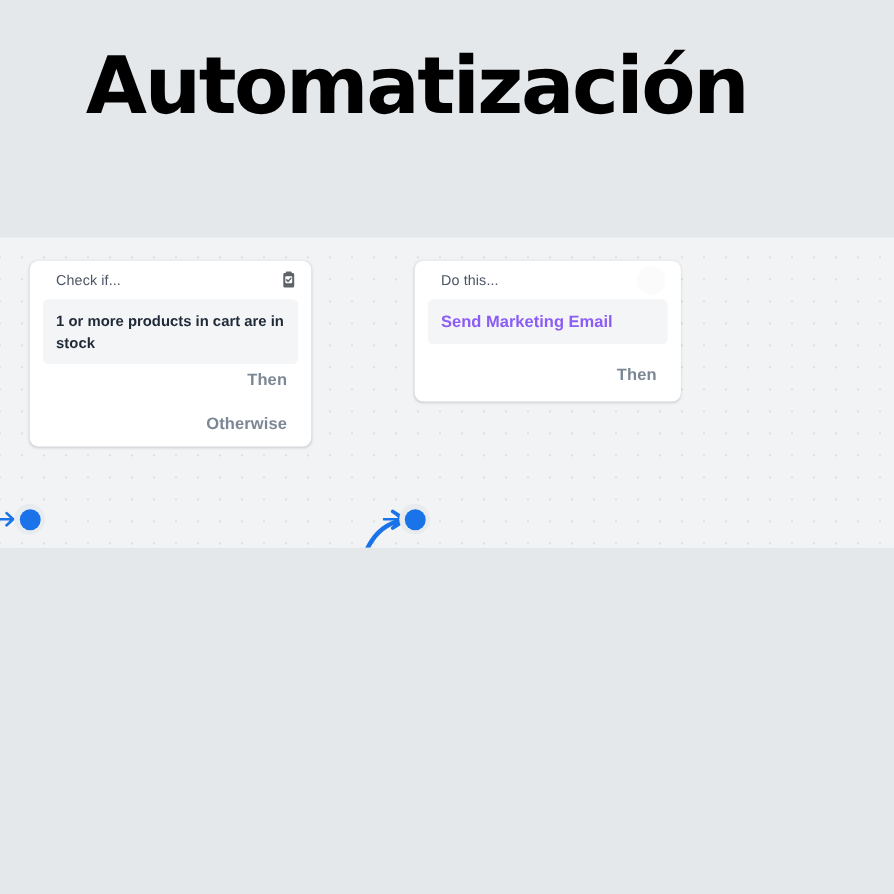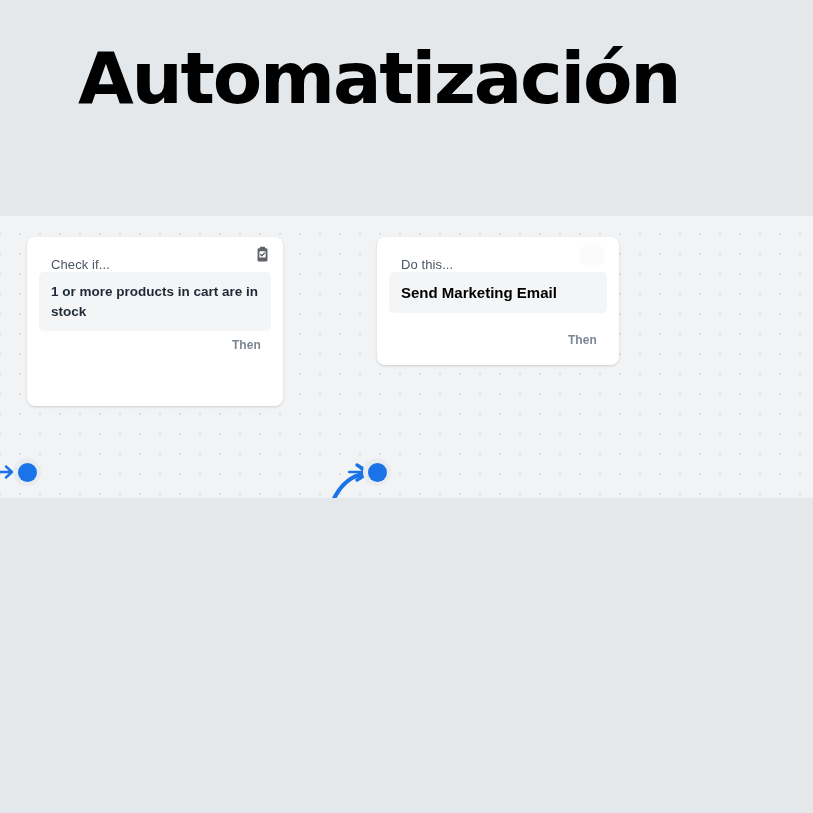--- a/index.html
+++ b/index.html
@@ -77,21 +77,21 @@
     left: 377px;
     top: 21px;
     width: 242px;
     height: 128px;
   }
 
   .card-header {
     position: relative;
     height: 35px;
     display: flex;
-    align-items: flex-end;
+    align-items: center;
     padding: 0 10px 0 24px;
   }
   .card-title {
     font-size: 13px;
     color: #4b5563;
     font-weight: 400;
     letter-spacing: 0.1px;
   }
   .header-icon {
     position: absolute;
@@ -121,40 +121,40 @@
     box-sizing: border-box;
   }
   .chip-text-regular {
     font-size: 13.5px;
     color: #1f2937;
     line-height: 1.45;
     font-weight: 700;
   }
   .chip-text-bold {
     font-size: 15px;
-    color: #000000;
+    color: #8b5cf6;
     line-height: 1.4;
     font-weight: 700;
   }
 
   .card-outputs {
     position: absolute;
     left: 0;
     right: 0;
   }
   .output-row {
     position: relative;
     height: 40px;
     display: flex;
     align-items: center;
     justify-content: flex-end;
     padding-right: 22px;
   }
   .output-label {
-    font-size: 12px;
+    font-size: 15px;
     font-weight: 700;
     color: #7b8794;
     letter-spacing: 0.1px;
   }
 
   
   .port {
     position: absolute;
     width: 28px;
     height: 28px;
@@ -221,20 +221,23 @@
     </div>
 
     <div class="card-body-chip">
       <div class="chip-text-regular">1 or more products in cart are in stock</div>
     </div>
 
     <div class="card-outputs" style="top:88px;">
       <div class="output-row">
         <span class="output-label">Then</span>
       </div>
+      <div class="output-row">
+        <span class="output-label">Otherwise</span>
+      </div>
     </div>
   </div>
 
   <div class="node-card card-do">
 
     <div class="card-header">
       <span class="card-title">Do this...</span>
       <span class="header-icon ghost"></span>
     </div>
 

